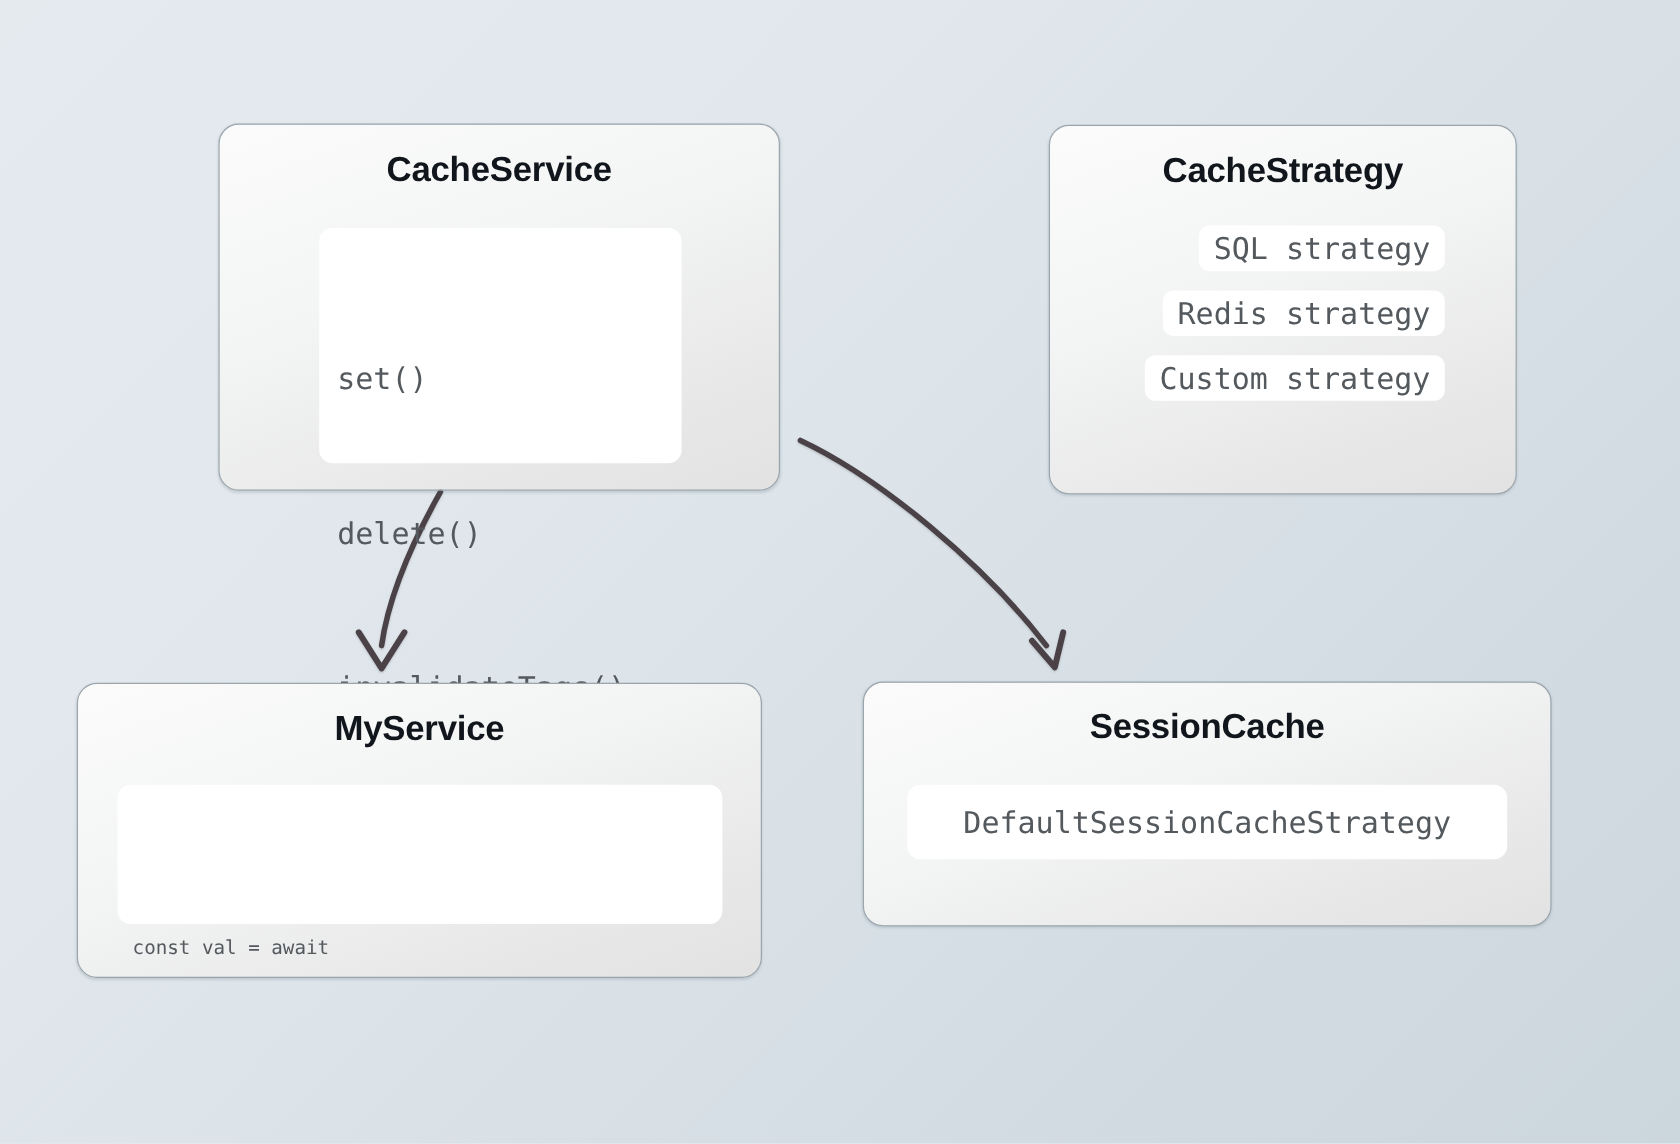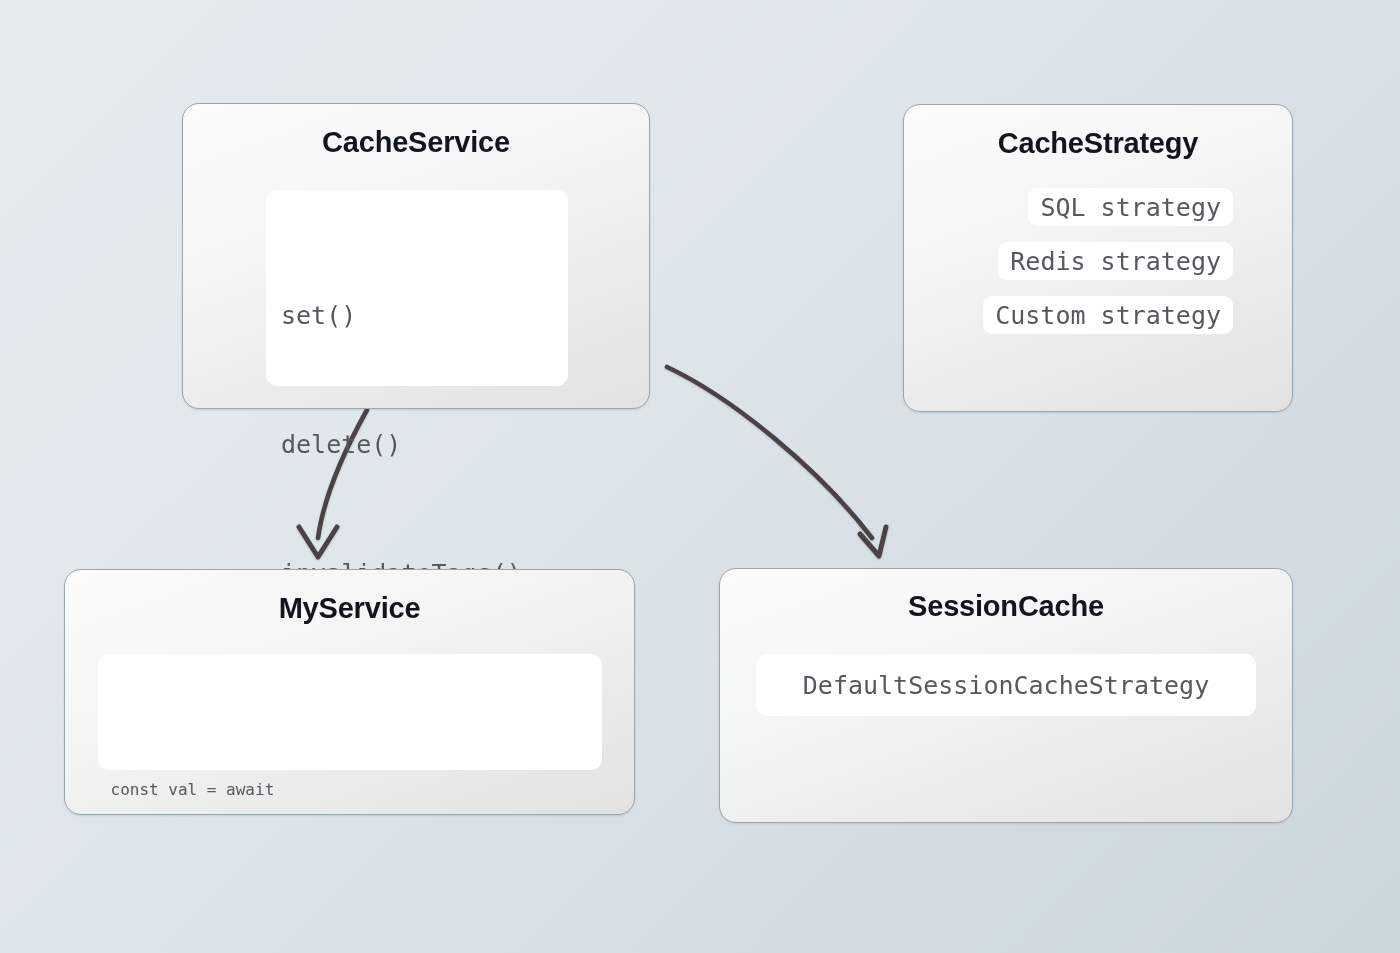--- a/index.html
+++ b/index.html
@@ -75,21 +75,21 @@
     width: 302px; height: 196px;
     margin-top: 19px;
     padding: 18px 0 0 15px;
     font-size: 25px;
     line-height: 43px;
     align-self: flex-start;
     margin-left: 83px;
   }
 
   #node-cachestrategy {
-    left: 903px; top: 104px; width: 390px; height: 308px;
+    left: 874px; top: 104px; width: 390px; height: 308px;
   }
   #node-cachestrategy .node-title { font-size: 29px; margin-top: 22px; }
   #node-cachestrategy .chips {
     margin-top: 16px;
     display: flex;
     flex-direction: column;
     align-items: flex-end;
     width: 100%;
     padding-right: 59px;
     box-sizing: border-box;
@@ -108,21 +108,21 @@
   #node-myservice .node-title { font-size: 29px; margin-top: 22px; }
   #node-myservice .code-panel {
     width: 504px; height: 116px;
     margin-top: 17px;
     padding: 16px 0 0 13px;
     font-size: 16px;
     line-height: 48px;
   }
 
   #node-sessioncache {
-    left: 719px; top: 568px; width: 574px; height: 255px;
+    left: 719px; top: 568px; width: 574px; height: 204px;
   }
   #node-sessioncache .node-title { font-size: 29px; margin-top: 21px; }
   #node-sessioncache .chip {
     margin-top: 19px;
     width: 500px; height: 62px;
     font-size: 25px;
     border-radius: 11px;
   }
 
   

